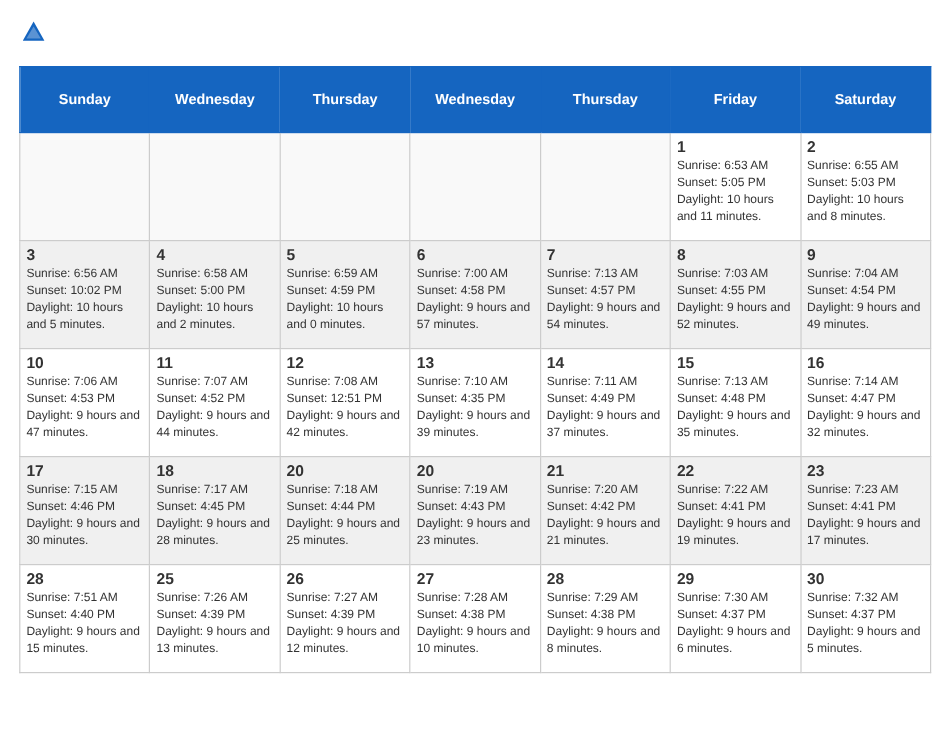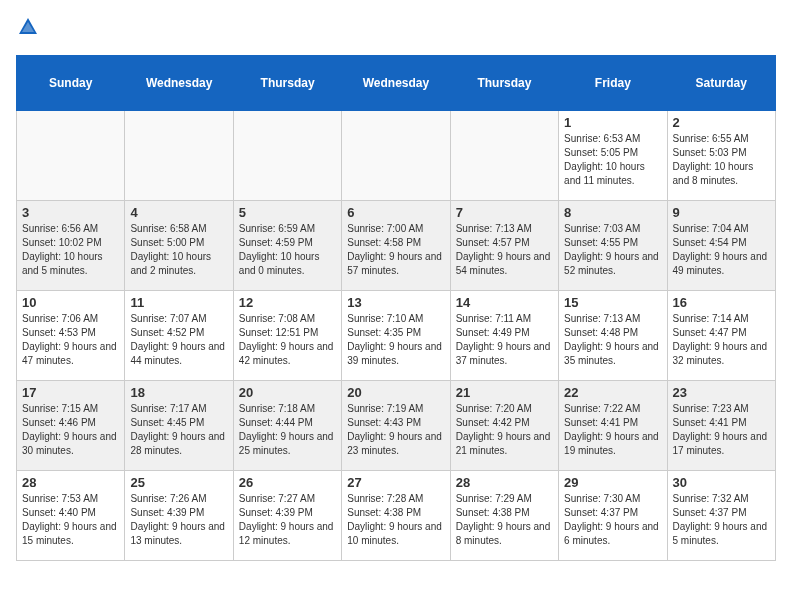--- a/index.html
+++ b/index.html
@@ -263,21 +263,21 @@
         <td class="gray-row">
           <span class="day-number">23</span>
           <div class="day-info">Sunrise: 7:23 AM
 Sunset: 4:41 PM
 Daylight: 9 hours and 17 minutes.</div>
         </td>
       </tr>
       <tr>
         <td>
           <span class="day-number">28</span>
-          <div class="day-info">Sunrise: 7:53 AM
+          <div class="day-info">Sunrise: 7:51 AM
 Sunset: 4:40 PM
 Daylight: 9 hours and 15 minutes.</div>
         </td>
         <td>
           <span class="day-number">25</span>
           <div class="day-info">Sunrise: 7:26 AM
 Sunset: 4:39 PM
 Daylight: 9 hours and 13 minutes.</div>
         </td>
         <td>

